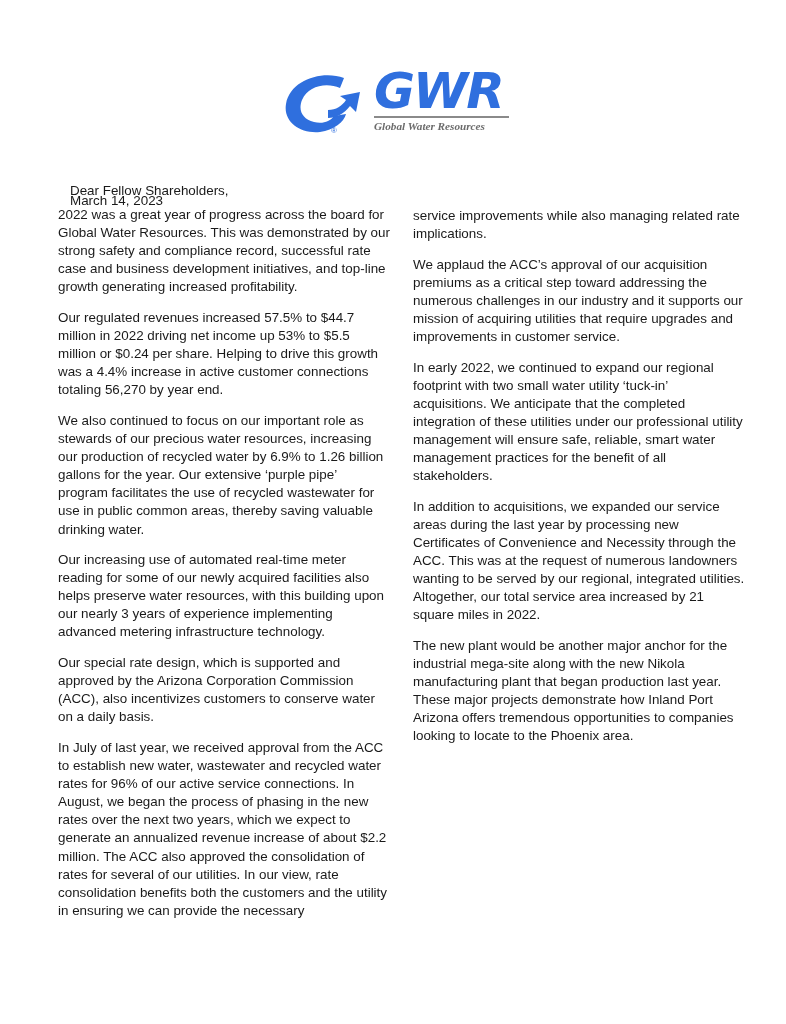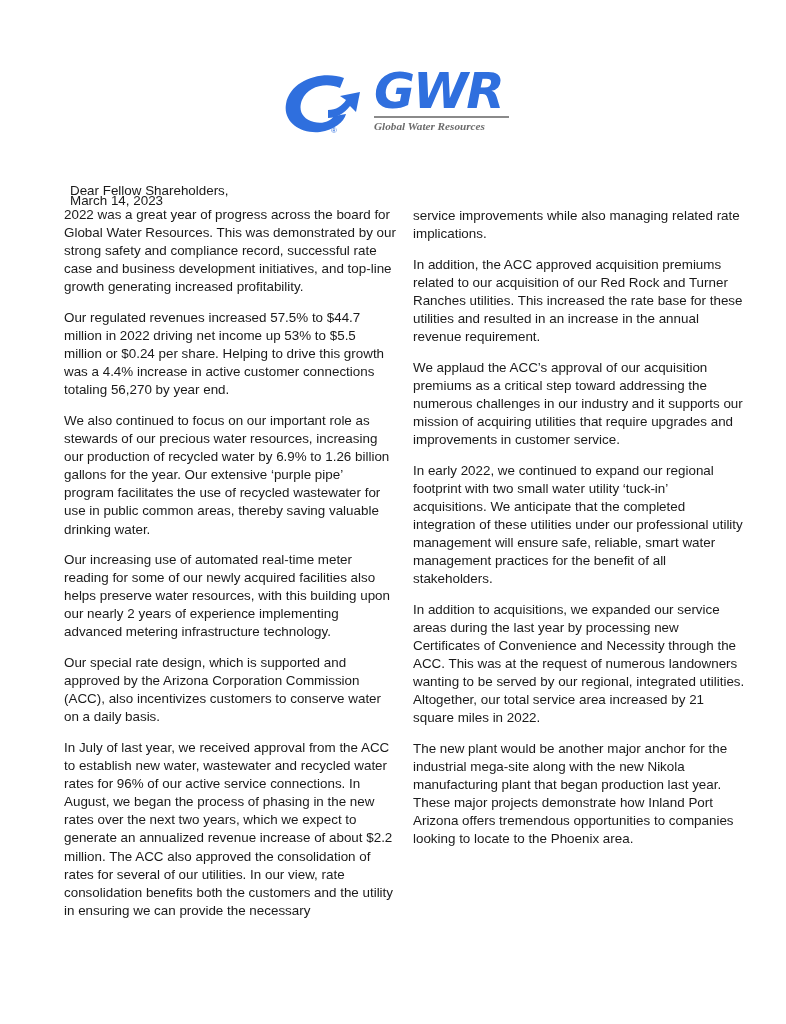--- a/index.html
+++ b/index.html
@@ -76,21 +76,21 @@
       font-size: 13.4px;
       line-height: 18px;
     }
     .column {
       position: absolute;
       top: 206px;
       width: 332px;
       font-size: 13.4px;
       line-height: 18.1px;
     }
-    .col-left { left: 64px; }
+    .col-left { left: 58px; }
     .col-right { left: 413px; top: 188px; margin-top: 19px; }
     .column p {
       margin: 0 0 12.5px 0;
     }
   </style>
 </head>
 <body>
 
 <div class="logo">
   <svg width="90" height="68" viewBox="0 0 90 68">
@@ -104,25 +104,24 @@
   <span class="tagline">Global Water Resources</span>
 </div>
 
 <div class="date">March 14, 2023</div>
 <div class="salutation">Dear Fellow Shareholders,</div>
 
 <div class="column col-left">
   <p>2022 was a great year of progress across the board for Global Water Resources. This was demonstrated by our strong safety and compliance record, successful rate case and business development initiatives, and top-line growth generating increased profitability.</p>
   <p>Our regulated revenues increased 57.5% to $44.7 million in 2022 driving net income up 53% to $5.5 million or $0.24 per share. Helping to drive this growth was a 4.4% increase in active customer connections totaling 56,270 by year end.</p>
   <p>We also continued to focus on our important role as stewards of our precious water resources, increasing our production of recycled water by 6.9% to 1.26 billion gallons for the year. Our extensive ‘purple pipe’ program facilitates the use of recycled wastewater for use in public common areas, thereby saving valuable drinking water.</p>
-  <p>Our increasing use of automated real-time meter reading for some of our newly acquired facilities also helps preserve water resources, with this building upon our nearly 2 years of experience implementing advanced metering infrastructure technology.</p>
+  <p>Our increasing use of automated real-time meter reading for some of our newly acquired facilities also helps preserve water resources, with this building upon our nearly 3 years of experience implementing advanced metering infrastructure technology.</p>
   <p>Our special rate design, which is supported and approved by the Arizona Corporation Commission (ACC), also incentivizes customers to conserve water on a daily basis.</p>
   <p>In July of last year, we received approval from the ACC to establish new water, wastewater and recycled water rates for 96% of our active service connections. In August, we began the process of phasing in the new rates over the next two years, which we expect to generate an annualized revenue increase of about $2.2 million. The ACC also approved the consolidation of rates for several of our utilities. In our view, rate consolidation benefits both the customers and the utility in ensuring we can provide the necessary</p>
 </div>
 
 <div class="column col-right">
   <p>service improvements while also managing related rate implications.</p>
-  <p>In addition, the ACC approved acquisition premiums related to our acquisition of our Red Rock and Turner Ranches utilities. This increased the rate base for these utilities and resulted in an increase in the annual revenue requirement.</p>
   <p>We applaud the ACC’s approval of our acquisition premiums as a critical step toward addressing the numerous challenges in our industry and it supports our mission of acquiring utilities that require upgrades and improvements in customer service.</p>
   <p>In early 2022, we continued to expand our regional footprint with two small water utility ‘tuck-in’ acquisitions. We anticipate that the completed integration of these utilities under our professional utility management will ensure safe, reliable, smart water management practices for the benefit of all stakeholders.</p>
   <p>In addition to acquisitions, we expanded our service areas during the last year by processing new Certificates of Convenience and Necessity through the ACC. This was at the request of numerous landowners wanting to be served by our regional, integrated utilities. Altogether, our total service area increased by 21 square miles in 2022.</p>
   <p>The new plant would be another major anchor for the industrial mega-site along with the new Nikola manufacturing plant that began production last year. These major projects demonstrate how Inland Port Arizona offers tremendous opportunities to companies looking to locate to the Phoenix area.</p>
 </div>
 
 </body></html>

